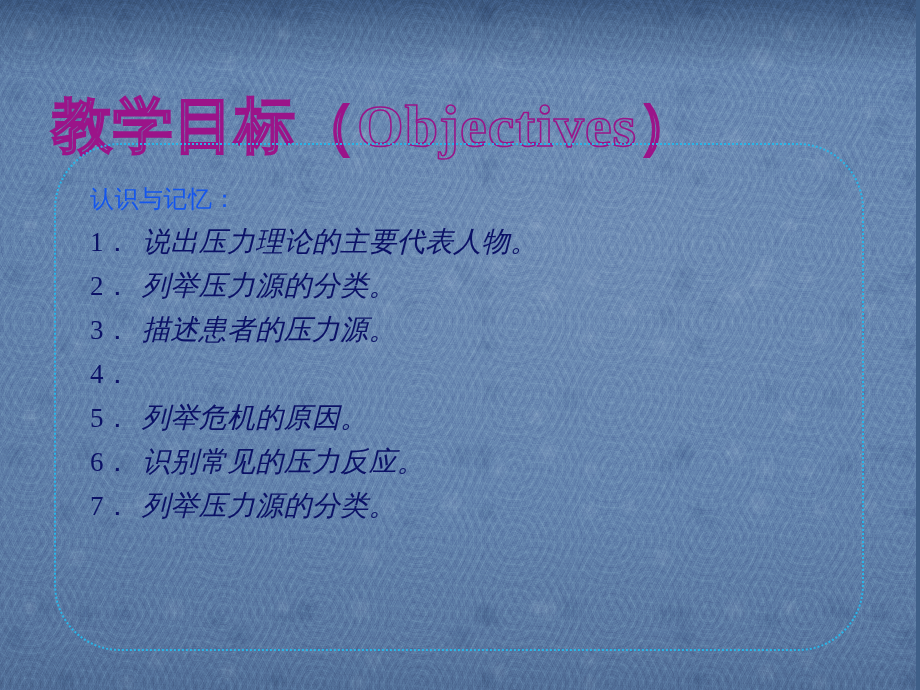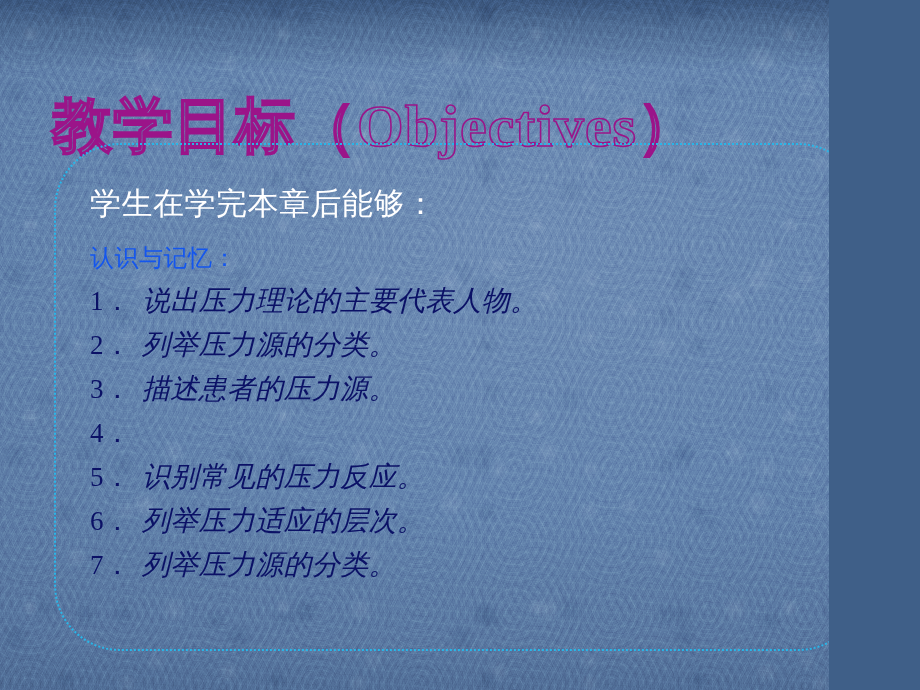--- a/index.html
+++ b/index.html
@@ -4,21 +4,21 @@
 <title>教学目标（Objectives）</title>
 <style>
   html, body {
     margin: 0;
     padding: 0;
     background: #3f5f88;
   }
 
   #slide {
     position: relative;
-    width: 829px;
+    width: 916px;
     height: 690px;
     overflow: hidden;
     font-family: "Liberation Serif", "DejaVu Serif", serif;
     
     background-color: #6281ab;
     -webkit-font-smoothing: antialiased;
   }
 
   
   .bg-layer {
@@ -203,21 +203,20 @@
   <div class="bg-layer bg-noise-a"></div>
   <div class="bg-layer bg-noise-b"></div>
   <div class="bg-layer bg-noise-c"></div>
 
   <h1 id="title">教学目标（Objectives）</h1>
 
   <div id="content-frame"></div>
 
   <div id="body-block">
 
-    <p id="lead-line">学生在学完本章后能够：</p>
 
     <p id="section-heading">认识与记忆：</p>
 
     <ol id="objective-list">
 
       <li class="objective-item">
         <span class="objective-num">1．</span>
         <span class="objective-text">说出压力理论的主要代表人物。</span>
       </li>
 
@@ -230,26 +229,26 @@
         <span class="objective-num">3．</span>
         <span class="objective-text">描述患者的压力源。</span>
       </li>
 
       <li class="objective-item">
         <span class="objective-num">4．</span>
       </li>
 
       <li class="objective-item">
         <span class="objective-num">5．</span>
+        <span class="objective-text">列举危机的原因。</span>
+      </li>
+
+      <li class="objective-item">
+        <span class="objective-num">6．</span>
         <span class="objective-text">识别常见的压力反应。</span>
-      </li>
-
-      <li class="objective-item">
-        <span class="objective-num">6．</span>
-        <span class="objective-text">列举压力适应的层次。</span>
       </li>
 
       <li class="objective-item">
         <span class="objective-num">7．</span>
         <span class="objective-text">列举压力源的分类。</span>
       </li>
 
     </ol>
   </div>
 </div>

